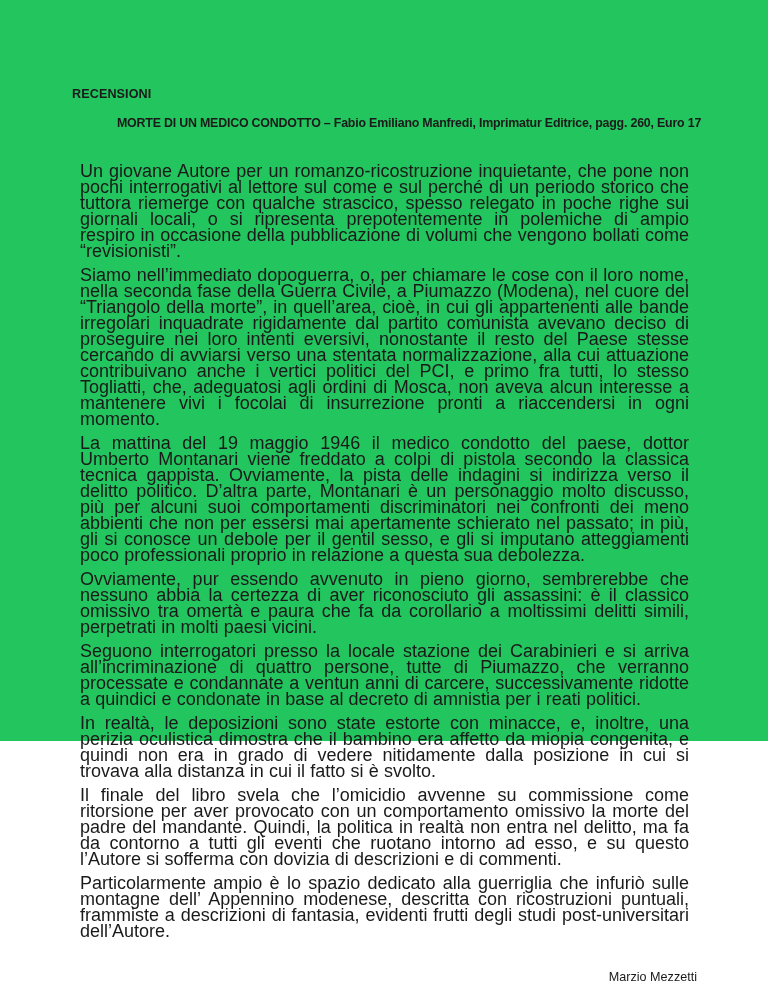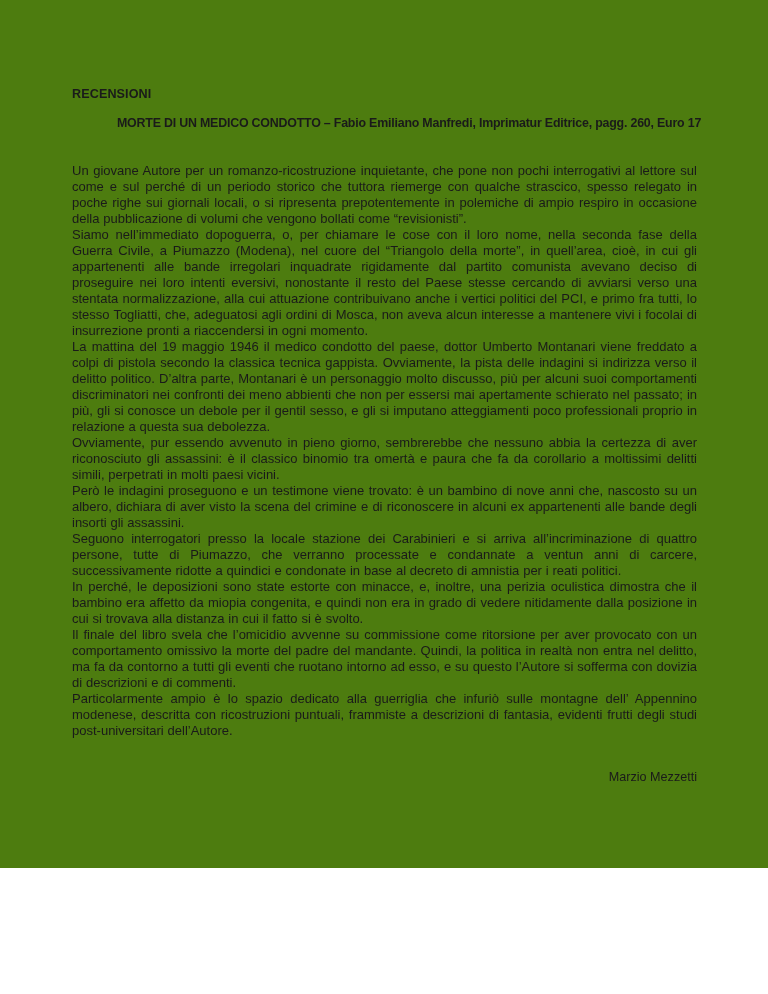--- a/index.html
+++ b/index.html
@@ -14,45 +14,45 @@
     position: relative;
     overflow: hidden;
     font-family: "Liberation Sans", "DejaVu Sans", sans-serif;
     color: #1a1a1a;
   }
   .page {
     position: absolute;
     top: 0;
     left: 0;
     width: 768px;
-    height: 868px;
-    background: #4d7c0f;
+    height: 741px;
+    background: #22c55e;
     box-sizing: border-box;
     padding: 86px 71px 0 72px;
   }
   .section-heading {
     font-size: 12.6px;
     line-height: 16px;
     font-weight: bold;
     margin: 0 0 13px 0;
     letter-spacing: 0.1px;
   }
   .review-title {
     font-size: 12.4px;
     line-height: 16px;
     font-weight: bold;
     margin: 0 0 32px 0;
     white-space: nowrap;
     letter-spacing: -0.2px;
     padding-left: 45px;
   }
   .review-body p {
-    font-size: 13px;
+    font-size: 18px;
     line-height: 16px;
-    margin: 0;
+    margin: 8px;
     text-align: justify;
     word-spacing: 0.2px;
   }
   .signature {
     font-size: 12.6px;
     line-height: 16px;
     margin-top: 30px;
     text-align: right;
   }
 </style>
@@ -61,22 +61,21 @@
 
 <div class="page">
   <div class="section-heading">RECENSIONI</div>
 
   <div class="review-title">MORTE DI UN MEDICO CONDOTTO – Fabio Emiliano Manfredi, Imprimatur Editrice, pagg. 260, Euro 17</div>
 
   <div class="review-body">
     <p>Un giovane Autore per un romanzo-ricostruzione inquietante, che pone non pochi interrogativi al lettore sul come e sul perché di un periodo storico che tuttora riemerge con qualche strascico, spesso relegato in poche righe sui giornali locali, o si ripresenta prepotentemente in polemiche di ampio respiro in occasione della pubblicazione di volumi  che vengono bollati come “revisionisti”.</p>
     <p>Siamo nell’immediato dopoguerra, o, per chiamare le cose con il loro nome, nella seconda fase della Guerra Civile, a Piumazzo (Modena), nel cuore del “Triangolo della morte”, in quell’area, cioè, in cui gli appartenenti alle bande irregolari inquadrate rigidamente dal partito comunista avevano deciso di proseguire nei loro intenti eversivi, nonostante il resto del Paese stesse cercando di avviarsi verso una stentata normalizzazione, alla cui attuazione contribuivano anche i vertici politici del PCI, e primo fra tutti, lo stesso Togliatti, che, adeguatosi agli ordini di Mosca, non aveva alcun interesse a mantenere vivi i focolai di insurrezione pronti a riaccendersi in ogni momento.</p>
     <p>La mattina del 19 maggio 1946 il medico condotto del paese, dottor Umberto Montanari viene freddato a colpi di pistola secondo la classica tecnica gappista. Ovviamente, la pista delle indagini si indirizza verso il delitto politico. D’altra parte, Montanari è un personaggio molto discusso, più per alcuni suoi comportamenti discriminatori nei confronti dei meno abbienti che non per essersi mai apertamente schierato nel passato; in più, gli si conosce un debole per il gentil sesso, e gli si imputano atteggiamenti poco professionali proprio in relazione a questa sua debolezza.</p>
-    <p>Ovviamente, pur essendo avvenuto in pieno giorno, sembrerebbe che nessuno abbia la certezza di aver riconosciuto gli assassini: è il classico binomio tra omertà e paura che fa da corollario a moltissimi delitti simili, perpetrati in molti paesi vicini.</p>
-    <p>Però le indagini proseguono e un testimone viene trovato: è un bambino di nove anni che, nascosto su un albero, dichiara di aver visto la scena del crimine e di riconoscere in alcuni ex appartenenti alle bande degli insorti gli assassini.</p>
+    <p>Ovviamente, pur essendo avvenuto in pieno giorno, sembrerebbe che nessuno abbia la certezza di aver riconosciuto gli assassini: è il classico omissivo tra omertà e paura che fa da corollario a moltissimi delitti simili, perpetrati in molti paesi vicini.</p>
     <p>Seguono interrogatori presso la locale stazione dei Carabinieri e si arriva all’incriminazione di quattro persone, tutte di Piumazzo, che verranno processate e condannate a ventun anni di carcere, successivamente ridotte a quindici e condonate in base al decreto di amnistia per i reati politici.</p>
-    <p>In perché, le deposizioni sono state estorte con minacce, e, inoltre, una perizia oculistica dimostra che il bambino era affetto da miopia congenita, e quindi non era in grado di vedere nitidamente dalla posizione in cui si trovava alla distanza in cui il fatto si è svolto.</p>
+    <p>In realtà, le deposizioni sono state estorte con minacce, e, inoltre, una perizia oculistica dimostra che il bambino era affetto da miopia congenita, e quindi non era in grado di vedere nitidamente dalla posizione in cui si trovava alla distanza in cui il fatto si è svolto.</p>
     <p>Il finale del libro svela che l’omicidio avvenne su commissione come ritorsione per aver provocato con un comportamento omissivo la morte del padre del mandante. Quindi, la politica in realtà non entra nel delitto, ma fa da contorno a tutti gli eventi che ruotano intorno ad esso, e su questo l’Autore si sofferma con dovizia di descrizioni e di commenti.</p>
     <p>Particolarmente ampio è lo spazio dedicato alla guerriglia che infuriò sulle montagne dell’ Appennino modenese, descritta con ricostruzioni puntuali, frammiste a descrizioni di fantasia, evidenti frutti degli studi post-universitari dell’Autore.</p>
   </div>
 
   <div class="signature">Marzio Mezzetti</div>
 </div>
 
 </body></html>

